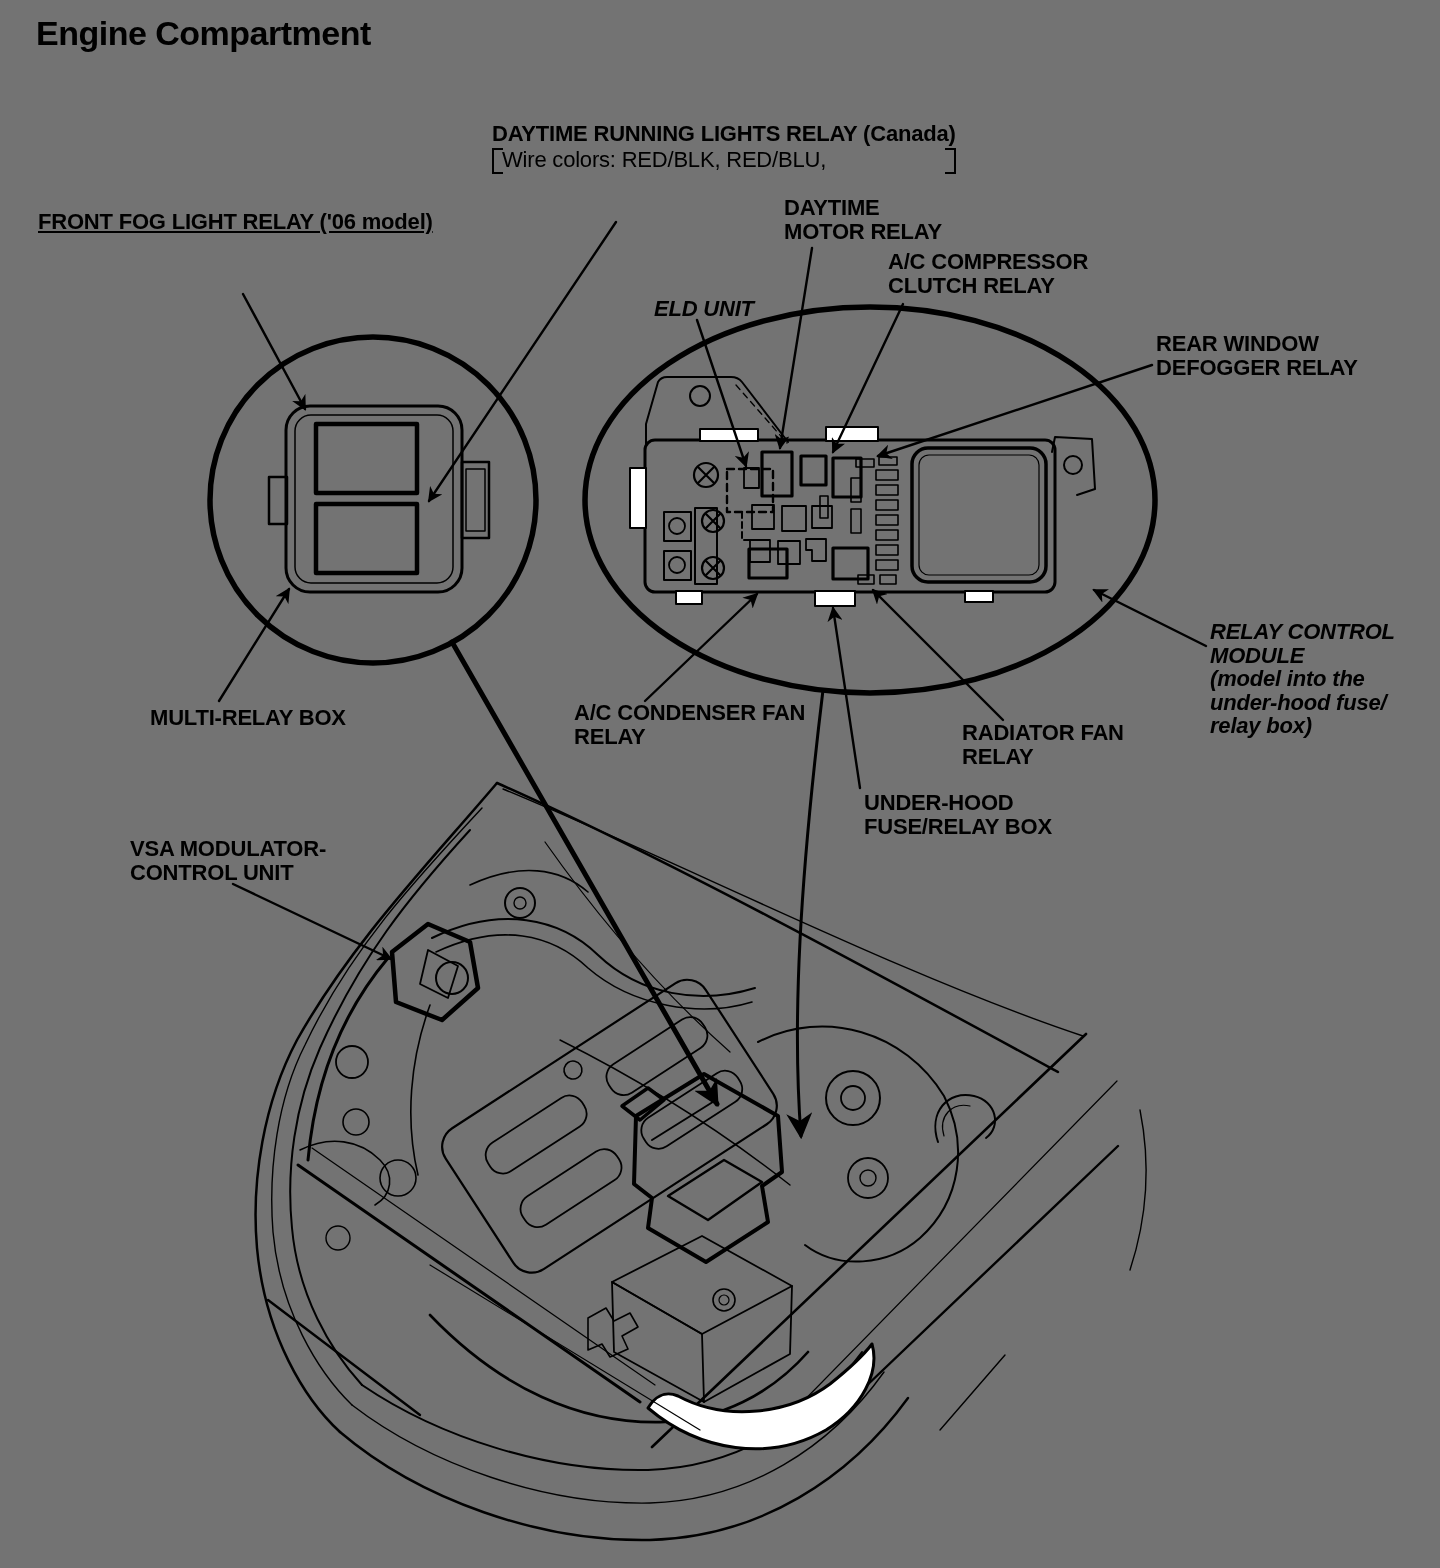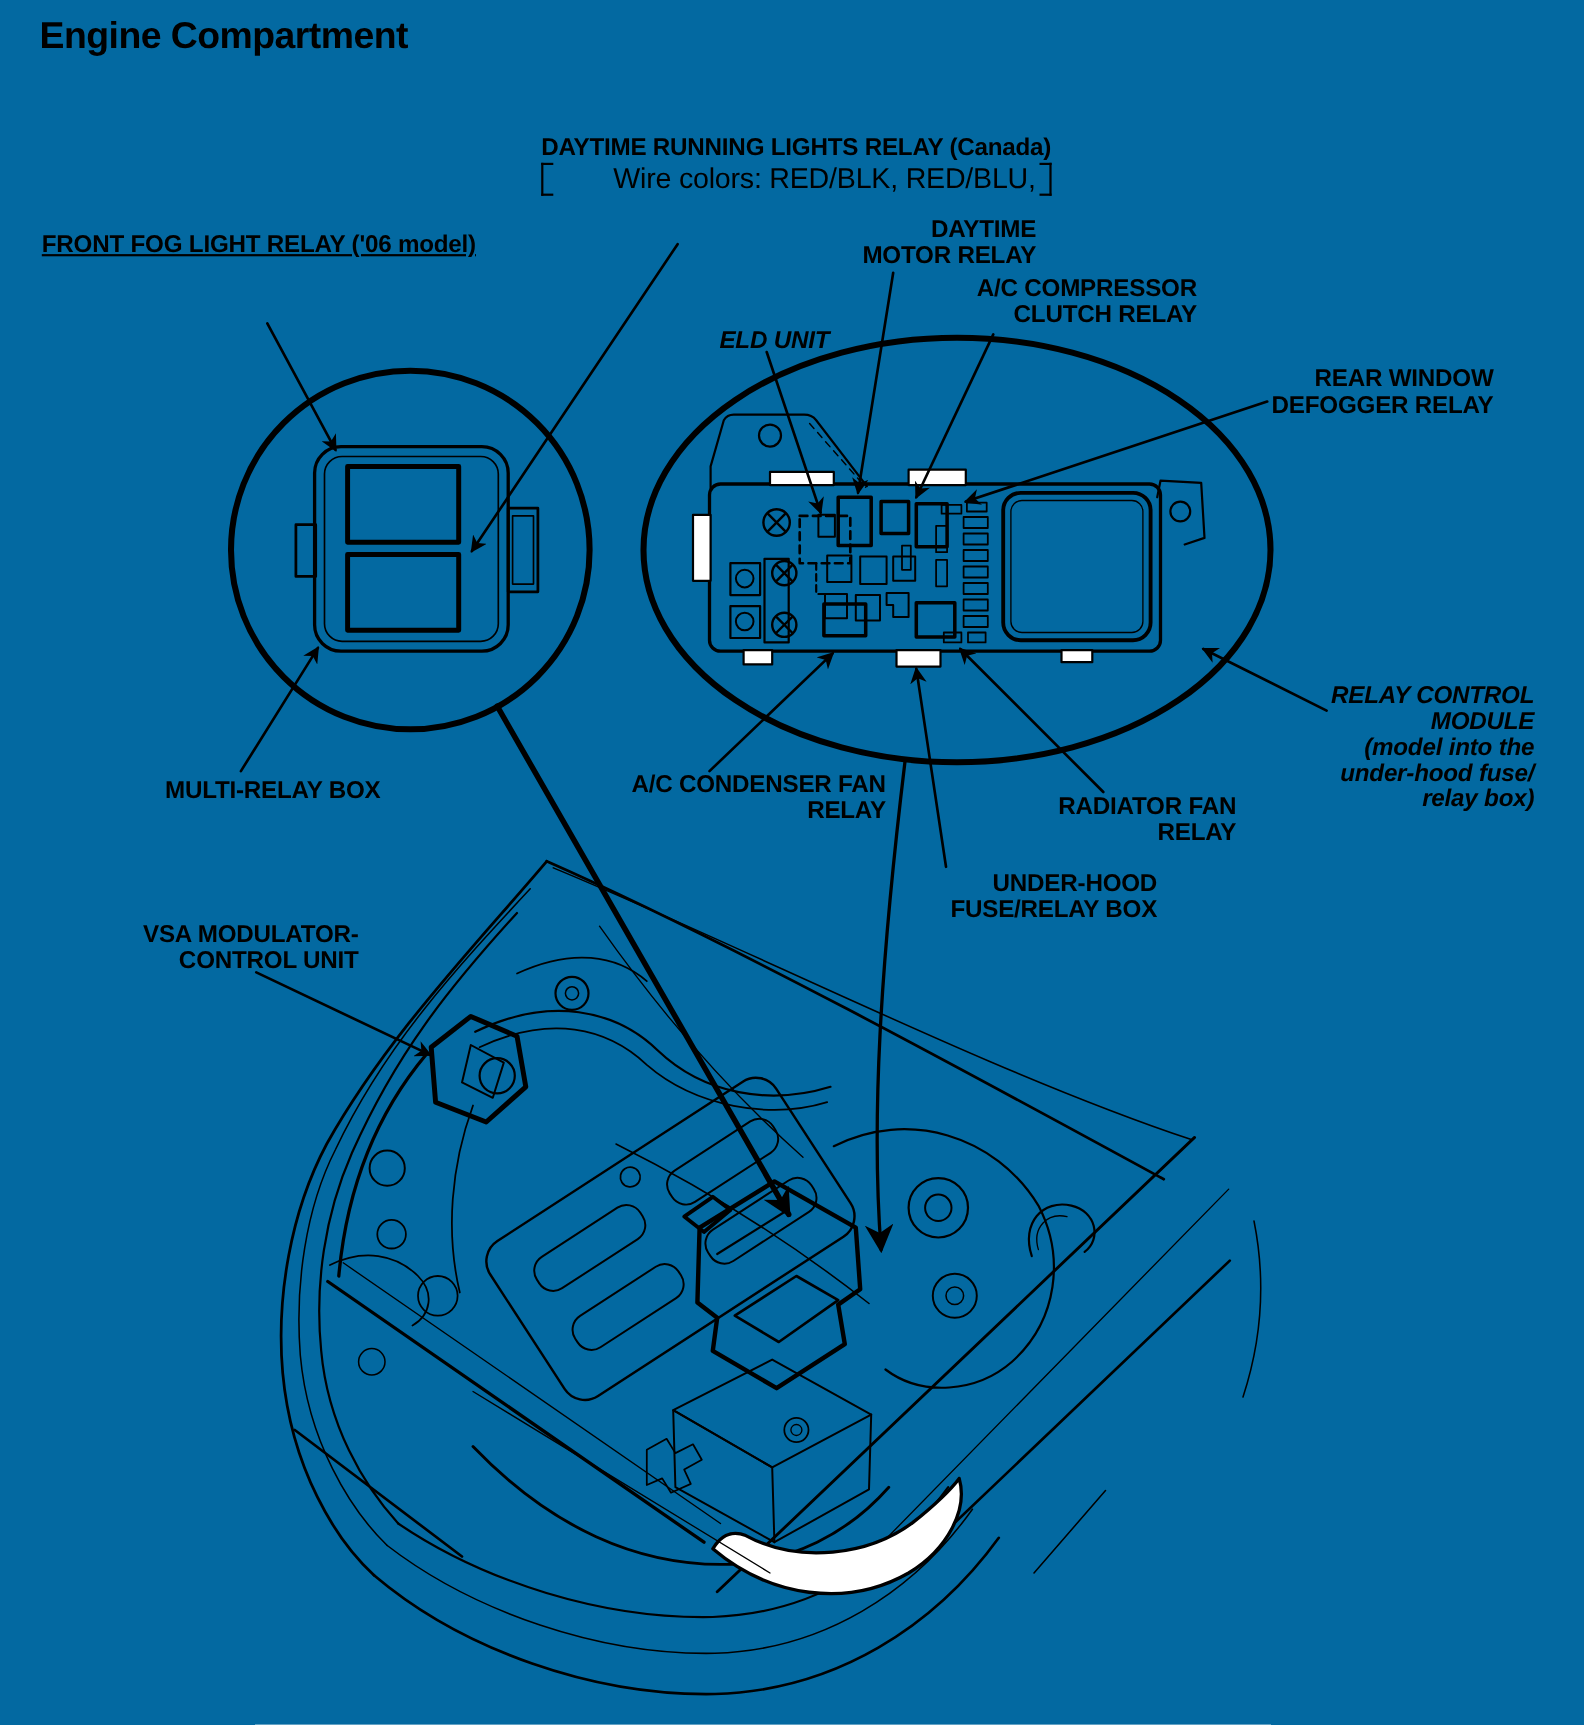--- a/index.html
+++ b/index.html
@@ -1,25 +1,25 @@
 <!DOCTYPE html>
 <html><head>
 <meta charset="utf-8">
 <style>
   html,body{margin:0;padding:0;background:#fff;}
   #page{
-    position:relative;width:1440px;height:1568px;background:#0369a1;overflow:hidden;
-    font-family:"Liberation Sans",sans-serif;color:#000;text-align:right;
+    position:relative;width:1440px;height:1568px;background:#737373;overflow:hidden;
+    font-family:"Liberation Sans",sans-serif;color:#000;
   }
   #art{position:absolute;left:0;top:0;}
   .lbl{position:absolute;font-weight:bold;font-size:22px;line-height:1.07;letter-spacing:-0.2px;white-space:nowrap;}
   .lbl .ln{display:block;}
   .pagetitle{position:absolute;left:36px;top:14px;font-size:34px;font-weight:bold;letter-spacing:-0.5px;}
   .wire-note{
-    position:relative;font-weight:normal;font-size:26px;line-height:1.1;
+    position:relative;font-weight:normal;font-size:22px;line-height:1.1;
     padding:1px 14px 3px 10px;margin-top:1px;
   }
   .wire-note::before{
     content:"";position:absolute;left:0;top:1px;bottom:1px;width:9px;
     border:2.5px solid #000;border-right:none;
   }
   .wire-note::after{
     content:"";position:absolute;right:0;top:1px;bottom:1px;width:9px;
     border:2.5px solid #000;border-left:none;
   }

